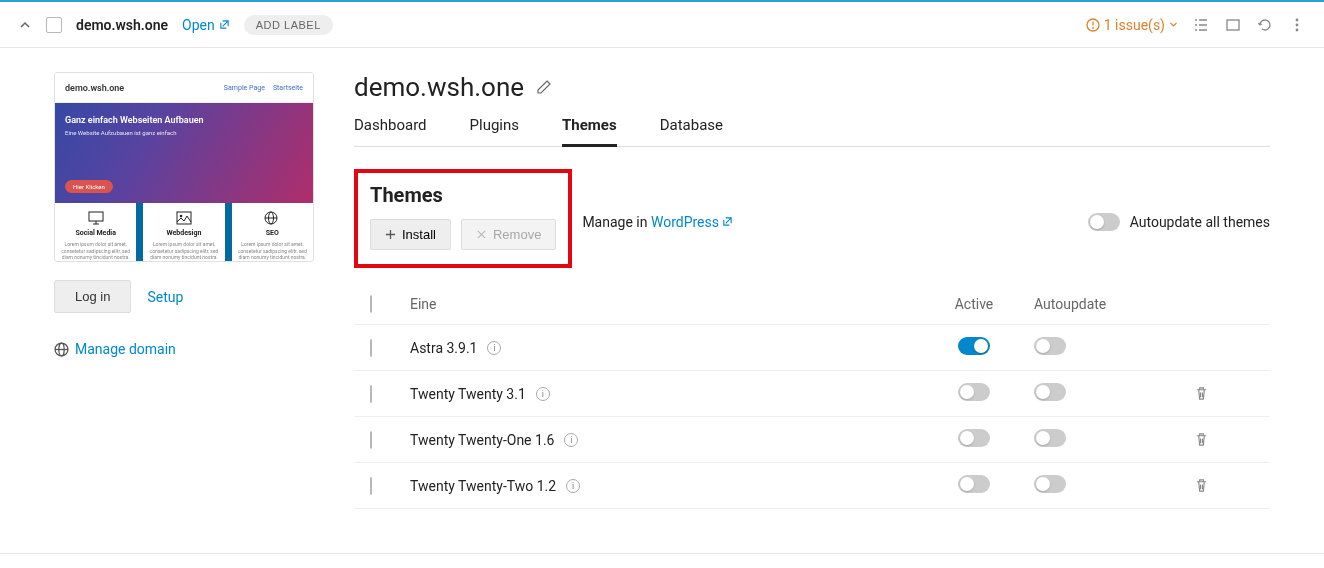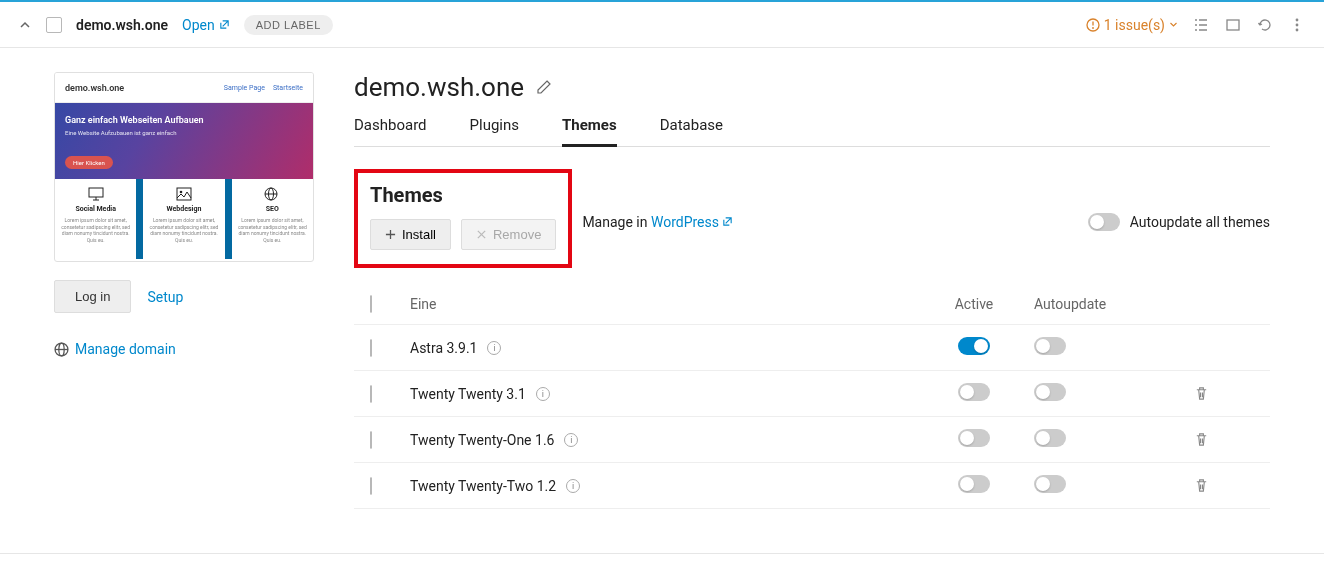--- a/index.html
+++ b/index.html
@@ -16,21 +16,21 @@
   .topbar-right { display: flex; align-items: center; gap: 14px; }
   .issues-link { color: #d9822b; display: flex; align-items: center; gap: 4px; cursor: pointer; }
   .topbar-icon { width: 18px; height: 18px; color: #888; cursor: pointer; display: flex; align-items: center; justify-content: center; }
   
   
   .main { display: flex; padding: 24px 54px 0 54px; gap: 40px; }
   .sidebar { width: 260px; flex-shrink: 0; }
   .preview { width: 260px; height: 190px; border: 1px solid #e0e0e0; border-radius: 3px; overflow: hidden; position: relative; background: #fff; }
   .preview-header { height: 30px; background: #fff; display: flex; align-items: center; justify-content: space-between; padding: 0 10px; font-size: 9px; font-weight: 600; color: #333; border-bottom: 1px solid #eee; }
   .preview-links { display: flex; gap: 8px; font-size: 7px; color: #3b6ec5; font-weight: 400; }
-  .preview-hero { height: 76px; background: linear-gradient(120deg, #3648a5 0%, #5843a0 35%, #b02d6a 100%); padding: 12px 10px; color: #fff; position: relative; }
+  .preview-hero { height: 100px; background: linear-gradient(120deg, #3648a5 0%, #5843a0 35%, #b02d6a 100%); padding: 12px 10px; color: #fff; position: relative; }
   .preview-hero-title { font-size: 9px; font-weight: 600; margin-bottom: 4px; }
   .preview-hero-sub { font-size: 6px; opacity: 0.85; }
   .preview-hero-btn { background: #d9534f; color: #fff; font-size: 6px; padding: 3px 8px; border-radius: 8px; position: absolute; bottom: 10px; left: 10px; }
   .preview-cards { display: flex; height: 80px; }
   .preview-card { flex: 1; border-right: 7px solid #0369a1; padding: 8px 6px; text-align: center; }
   .preview-card:last-child { border-right: none; }
   .preview-card-icon { width: 16px; height: 14px; margin: 0 auto 4px; color: #222; }
   .preview-card-title { font-size: 7px; font-weight: 700; margin-bottom: 4px; }
   .preview-card-text { font-size: 5px; color: #888; line-height: 1.3; }
   

